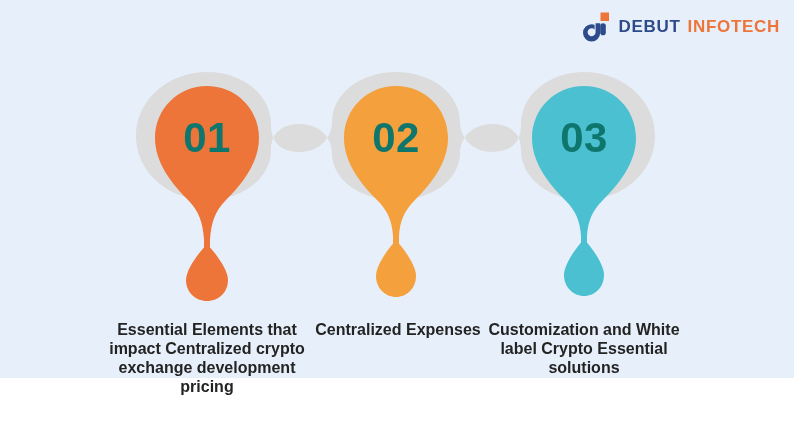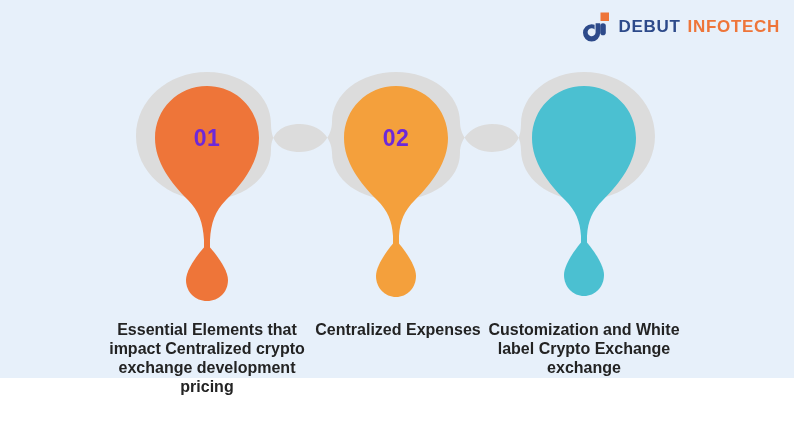--- a/index.html
+++ b/index.html
@@ -53,23 +53,23 @@
     width: 794px;
     height: 435px;
   }
 
   
   .num {
     position: absolute;
     top: 120px;
     width: 120px;
     text-align: center;
-    font-size: 23px;
+    font-size: 42px;
     font-weight: bold;
-    color: #6d28d9;
+    color: #0f766e;
     letter-spacing: 0.5px;
     line-height: 36px;
   }
   #num-1 { left: 147px; }
   #num-2 { left: 336px; }
   #num-3 { left: 524px; }
 
   
   .caption {
     position: absolute;
@@ -167,18 +167,19 @@
     <path fill="#4bc0d1" d="M 581 232 L 587 232 L 587 254 L 581 254 Z"></path>
     <path fill="#4bc0d1" d="M 584 239
          C 584 239 564 261 564 275
          C 564 287 573 296 584 296
          C 595 296 604 287 604 275
          C 604 261 584 239 584 239 Z"></path>
   </svg>
 
   <div class="num" id="num-1">01</div>
   <div class="num" id="num-2">02</div>
+  <div class="num" id="num-3">03</div>
 
   <div class="caption" id="cap-1">Essential Elements that impact Centralized crypto exchange development pricing</div>
   <div class="caption" id="cap-2">Centralized Expenses</div>
-  <div class="caption" id="cap-3">Customization and White label Crypto Exchange exchange</div>
+  <div class="caption" id="cap-3">Customization and White label Crypto Essential solutions</div>
 
 </div>
 
 </body></html>

